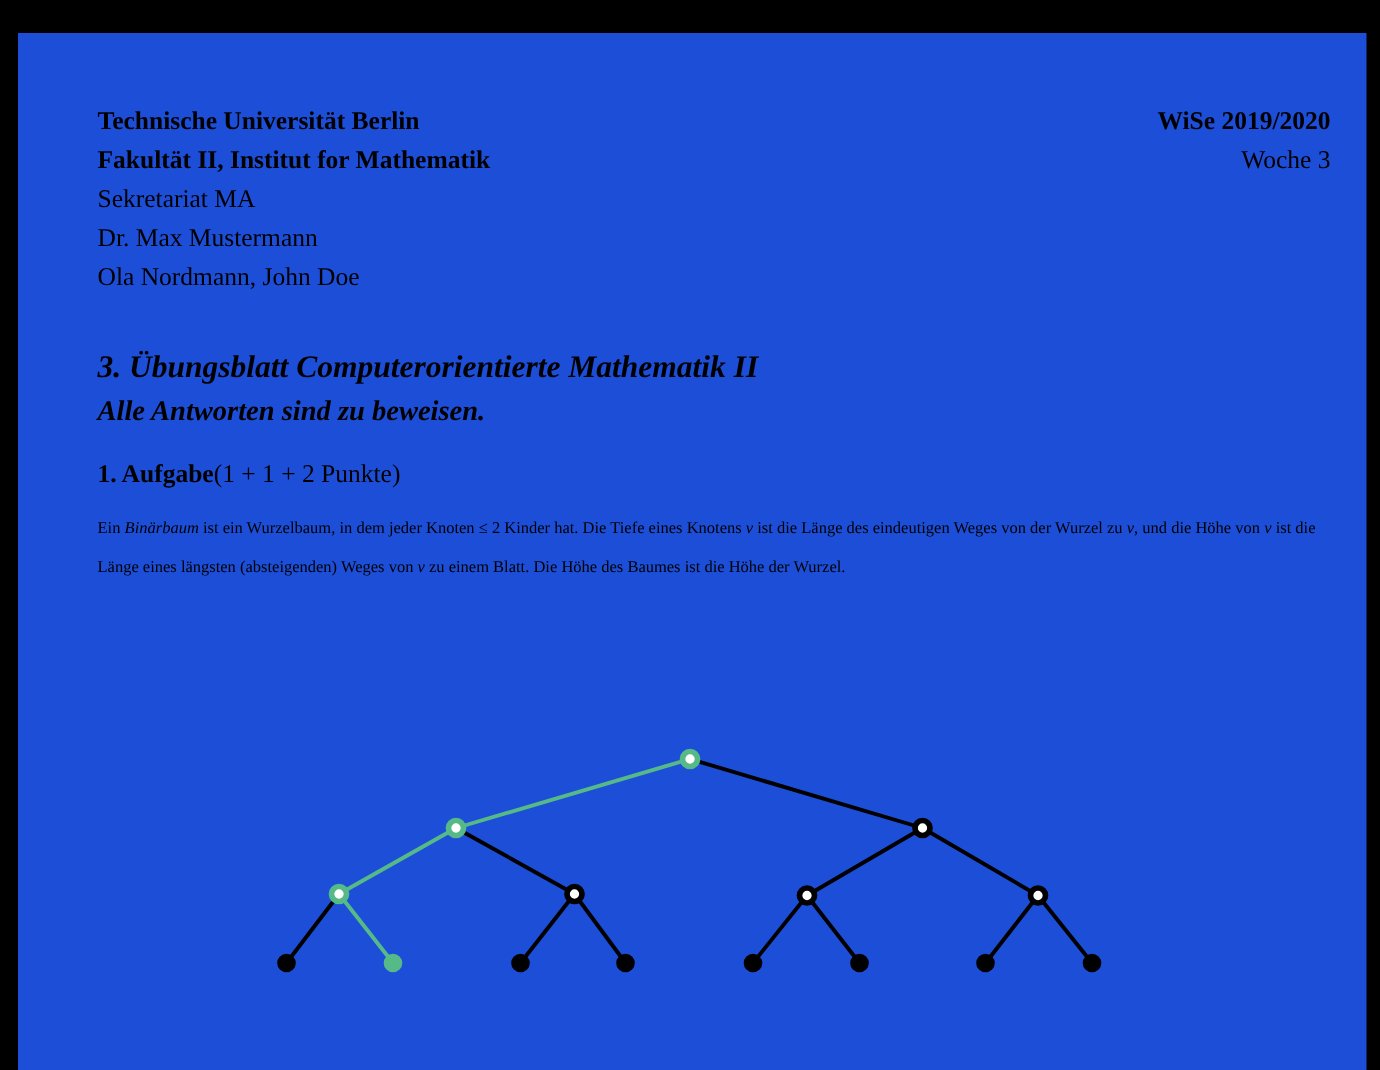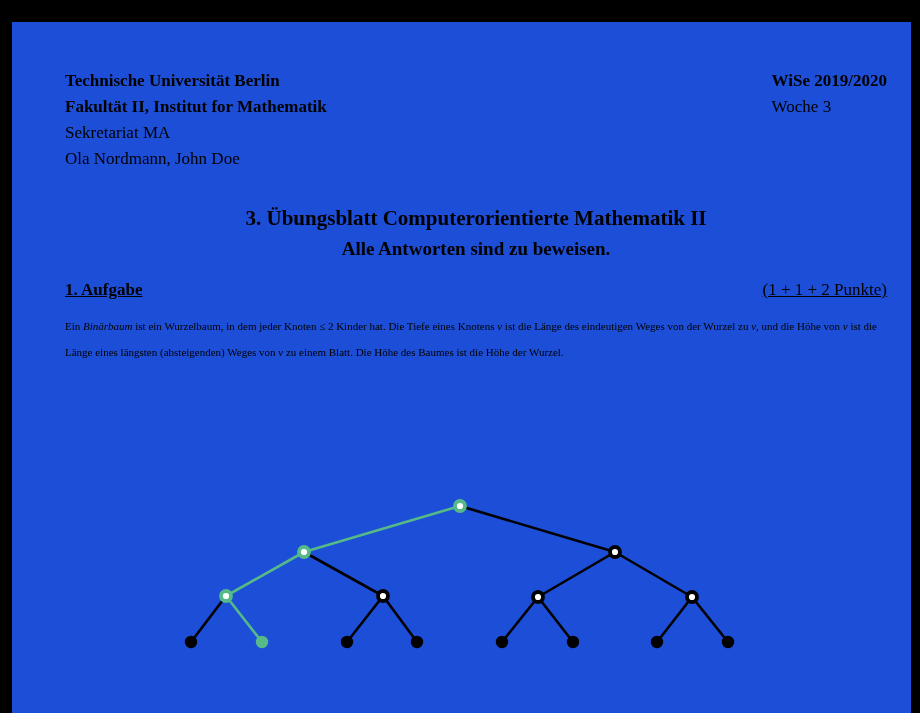--- a/index.html
+++ b/index.html
@@ -11,30 +11,30 @@
     border: solid #000;
     border-width: 10px 9px 11px 12px;
     padding: 46px 24px 0 53px;
     font-family: "Liberation Serif", "DejaVu Serif", serif;
     color: #000;
     overflow: hidden;
     margin-top: 12px;
   }
   .header { display: flex; justify-content: space-between; }
   .header-line { font-size: 17px; line-height: 26px; white-space: nowrap; }
-  .header-right .header-line { }
+  .header-right .header-line { text-align: right; }
   .bold { font-weight: bold; }
   .it { font-style: italic; }
-  .title-block { text-align: center; margin-top: 30px; }
+  .title-block { margin-top: 30px; font-style: italic; }
   .sheet-title { font-size: 21px; font-weight: bold; line-height: 32px; margin: 0; }
   .deadline-line { font-size: 17px; line-height: 29px; }
   .note-line { font-size: 19px; font-weight: bold; line-height: 29px; }
   .task-line {
-    display: flex; justify-content: space-between;
-    font-size: 17px; line-height: 26px; margin-top: 14px; text-decoration: underline;
+    display: flex; 
+    font-size: 17px; line-height: 26px; margin-top: 14px;
   }
   .task-label { font-weight: bold; }
   .paragraph {
     font-size: 11px; line-height: 26px;
     margin: 10px 0 0 0; text-align: left;
   }
   .tree-svg {
     position: absolute; left: 0; top: 0;
     width: 899px; height: 692px;
     pointer-events: none;
@@ -43,20 +43,21 @@
 </head>
 <body>
 
 <div class="page">
 
   <div class="header">
     <div class="header-left" id="header-left">
         <div class="header-line bold">Technische Universität Berlin</div>
         <div class="header-line bold">Fakultät II, Institut for Mathematik</div>
         <div class="header-line">Sekretariat MA</div>
+        <div class="header-line">Dr. Max Mustermann</div>
         <div class="header-line">Ola Nordmann, John Doe</div>
       </div>
     <div class="header-right" id="header-right">
         <div class="header-line bold">WiSe 2019/2020</div>
         <div class="header-line">Woche 3</div>
       </div>
   </div>
 
   <div class="title-block">
     <h1 class="sheet-title">3. Übungsblatt Computerorientierte Mathematik II</h1>

